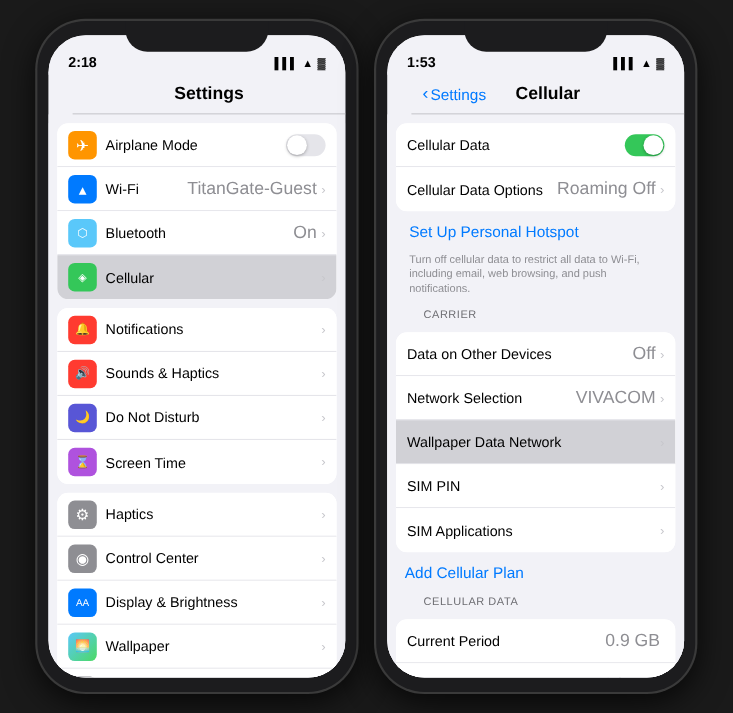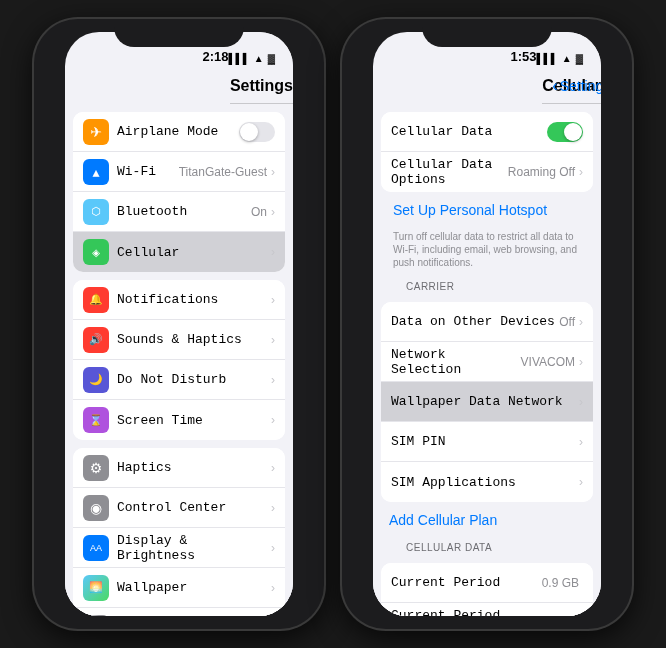--- a/index.html
+++ b/index.html
@@ -36,29 +36,28 @@
       transform: translateX(-50%);
       width: 130px;
       height: 28px;
       background: #1c1c1e;
       border-radius: 0 0 20px 20px;
       z-index: 10;
     }
 
     
     .screen {
-      width: 228px;
+      width: 270px;
       height: 584px;
       margin-top: 13px;
       background: #f2f2f7;
       border-radius: 34px;
       overflow: hidden;
       display: flex;
       flex-direction: column;
-      align-items: flex-end;
     }
 
     
     .status-bar {
       height: 36px;
       background: #f2f2f7;
       display: flex;
       align-items: flex-end;
       justify-content: space-between;
       padding: 0 18px 4px;
@@ -82,20 +81,21 @@
     
     .nav-bar {
       height: 36px;
       background: #f2f2f7;
       display: flex;
       align-items: center;
       justify-content: center;
       position: relative;
       border-bottom: 0.5px solid #c8c8cc;
       flex-shrink: 0;
+      margin-left: 22px;
     }
     .nav-title {
       font-size: 16px;
       font-weight: 600;
       color: #000;
     }
     .nav-back {
       position: absolute;
       left: 10px;
       font-size: 14px;
@@ -154,25 +154,24 @@
       justify-content: center;
       flex-shrink: 0;
       font-size: 14px;
       color: #fff;
     }
 
     .row-label {
       flex: 1;
       font-size: 13px;
       color: #000;
-      font-family: Liberation Mono, monospace;
     }
 
     .row-value {
-      font-size: 12px;
+      font-size: 16px;
       color: #8e8e93;
       margin-right: 4px;
     }
 
     .row-chevron {
       font-size: 12px;
       color: #c7c7cc;
     }
 
     

